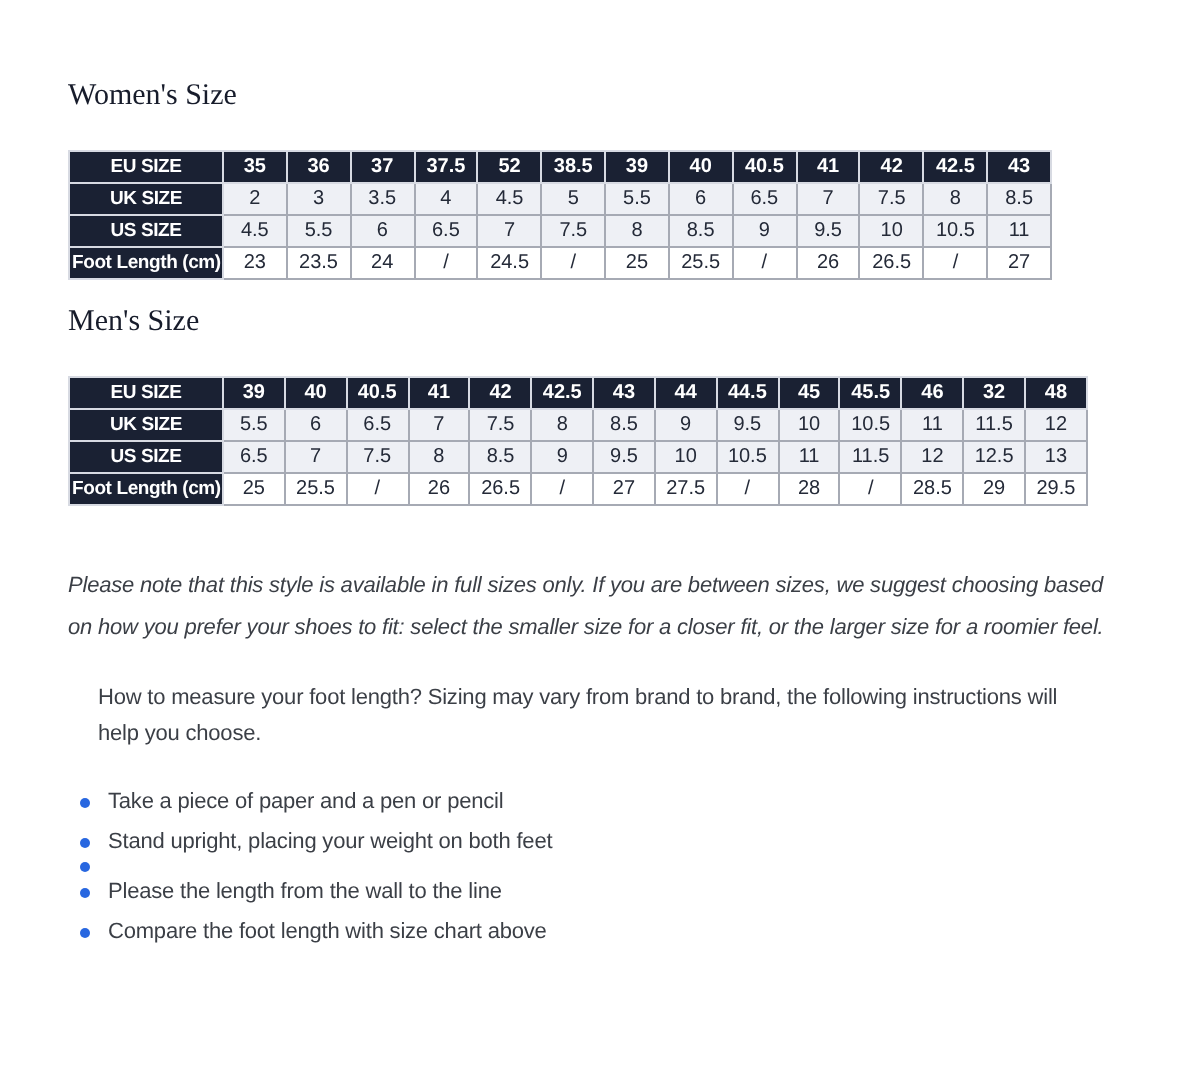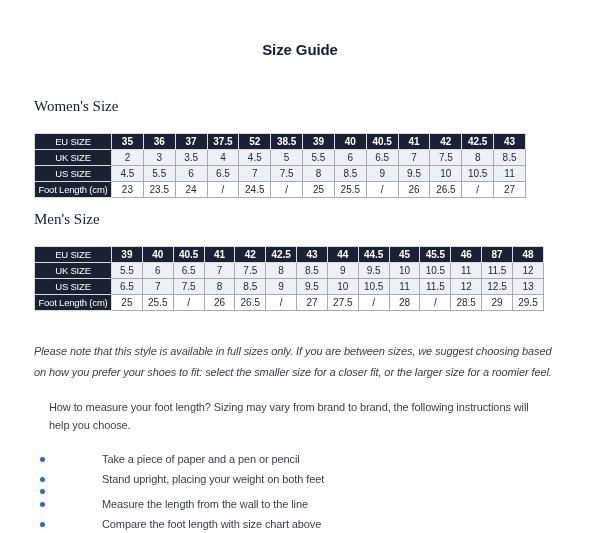--- a/index.html
+++ b/index.html
@@ -52,21 +52,21 @@
     vertical-align: middle;
     padding: 0 1px;
     overflow: hidden;
     white-space: nowrap;
     background: var(--table_cell_bg, #eef0f5);
   }
   .size-table th {
     width: 74px;
     background: var(--table_header_bg, #1a2133);
     color: var(--table_header_text, #ffffff);
-    font-weight: normal;
+    font-weight: bold;
     font-size: 9.5px;
     letter-spacing: -0.2px;
     border-color: #d7dae2;
   }
   .size-table tr:first-child td {
     background: var(--table_header_bg, #1a2133);
     color: var(--table_header_text, #ffffff);
     font-weight: bold;
     border-color: #d7dae2;
   }
@@ -93,37 +93,35 @@
   ul.instructions {
     margin: 0; padding: 0 0 0 6px;
     list-style: none;
   }
   ul.instructions li {
     line-height: 20px;
     font-size: 11px;
     letter-spacing: -0.1px;
     display: flex;
     align-items: center;
-    gap: 48px;
   }
   ul.instructions .dot {
     width: 5px; height: 5px;
     border-radius: 50%;
     background: var(--bullet, #2867e0);
     display: inline-block;
     margin-right: 9px;
     flex: 0 0 auto;
   }
 </style>
 </head>
 <body>
 
 <div class="page">
 
-  <h1 class="page-title">Size Guide</h1>
 
   <h2 class="section-heading women-heading">Women's Size</h2>
 
   <table class="size-table womens">
     <tbody>
         <tr>
           <th>EU SIZE</th>
           <td>35</td>
           <td>36</td>
           <td>37</td>
@@ -200,21 +198,21 @@
           <td>40.5</td>
           <td>41</td>
           <td>42</td>
           <td>42.5</td>
           <td>43</td>
           <td>44</td>
           <td>44.5</td>
           <td>45</td>
           <td>45.5</td>
           <td>46</td>
-          <td>87</td>
+          <td>32</td>
           <td>48</td>
         </tr>
         <tr>
           <th>UK SIZE</th>
           <td>5.5</td>
           <td>6</td>
           <td>6.5</td>
           <td>7</td>
           <td>7.5</td>
           <td>8</td>
@@ -275,21 +273,21 @@
       </li>
       <li>
         <span class="dot"></span>
         <span>Stand upright, placing your weight on both feet</span>
       </li>
       <li>
         <span class="dot"></span>
       </li>
       <li>
         <span class="dot"></span>
-        <span>Measure the length from the wall to the line</span>
+        <span>Please the length from the wall to the line</span>
       </li>
       <li>
         <span class="dot"></span>
         <span>Compare the foot length with size chart above</span>
       </li>
     </ul>
 
 </div>
 
 </body></html>

